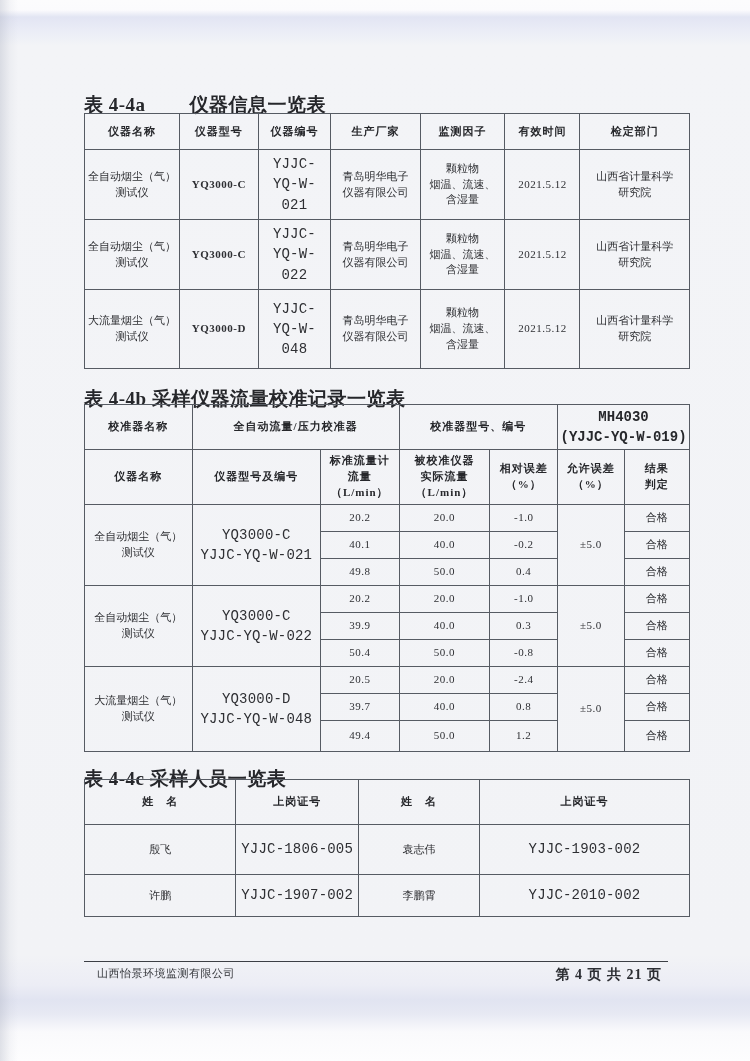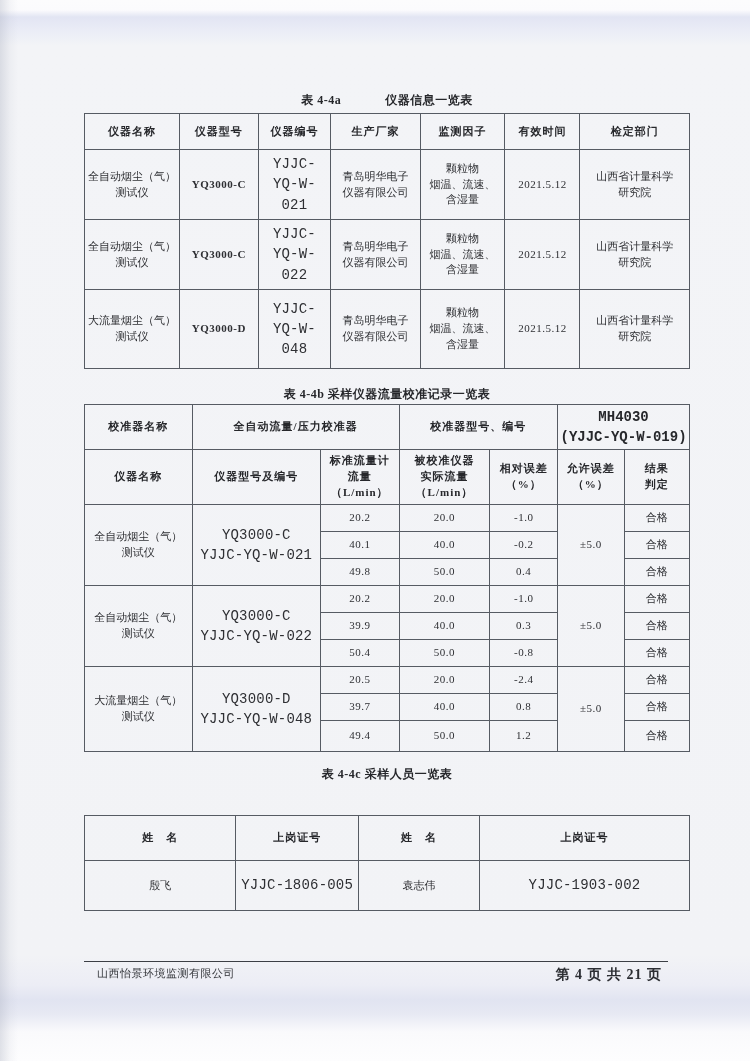--- a/index.html
+++ b/index.html
@@ -12,22 +12,22 @@
       linear-gradient(to right, rgba(175,180,195,0.38) 0px, rgba(175,180,195,0.10) 10px, rgba(175,180,195,0) 18px),
       linear-gradient(to bottom,
         #fcfcfd 0px,#fbfbfd 10px,
         #e2e5f3 17px,#eaecf6 30px,
         #f3f4f7 46px,#f2f3f6 955px,
         #ecedf5 985px,#e1e4f1 1000px,#e7e9f3 1014px,
         #fafafc 1032px,#fdfdfe 1061px);
   }
   .content{position:absolute;left:84px;top:0;width:606px;}
   .caption{
-    position:absolute;width:606px;text-align:center;
-    font-size:12px;font-weight:600;color:#26272b;letter-spacing:0.5px;
+    position:absolute;width:606px;
+    font-size:19px;font-weight:600;color:#26272b;letter-spacing:0.5px;
   }
   .caption .gap{display:inline-block;width:44px;}
   table{
     border-collapse:collapse;table-layout:fixed;width:606px;
     position:absolute;left:0;
   }
   td{
     border:1px solid #565b63;
     text-align:center;vertical-align:middle;
     font-size:11px;line-height:1.45;
@@ -236,40 +236,46 @@
         <td class="num">1.2</td>
         <td>合格</td>
       </tr>
     </tbody>
   </table>
 
   <div class="caption" style="top:766px;">
     <span>表 4-4c 采样人员一览表</span>
   </div>
 
-  <table style="top:815px;">
+  <table style="top:779px;">
     <colgroup>
       <col style="width:25%">
         <col style="width:20.3%">
         <col style="width:20%">
         <col style="width:34.7%">
     </colgroup>
     <tbody>
       <tr class="hdr" style="height:45px;">
         <td>姓　名</td>
         <td>上岗证号</td>
         <td>姓　名</td>
         <td>上岗证号</td>
       </tr>
       <tr style="height:50px;">
         <td>殷飞</td>
         <td class="code">YJJC-1806-005</td>
         <td>袁志伟</td>
         <td class="code">YJJC-1903-002</td>
       </tr>
+      <tr style="height:42px;">
+        <td>许鹏</td>
+        <td class="code">YJJC-1907-002</td>
+        <td>李鹏霄</td>
+        <td class="code">YJJC-2010-002</td>
+      </tr>
     </tbody>
   </table>
 
 </div>
 
 <div class="footer-rule"></div>
 <div class="footer-company">山西怡景环境监测有限公司</div>
 <div class="footer-page">第 4 页 共 21 页</div>
 
 </body></html>

